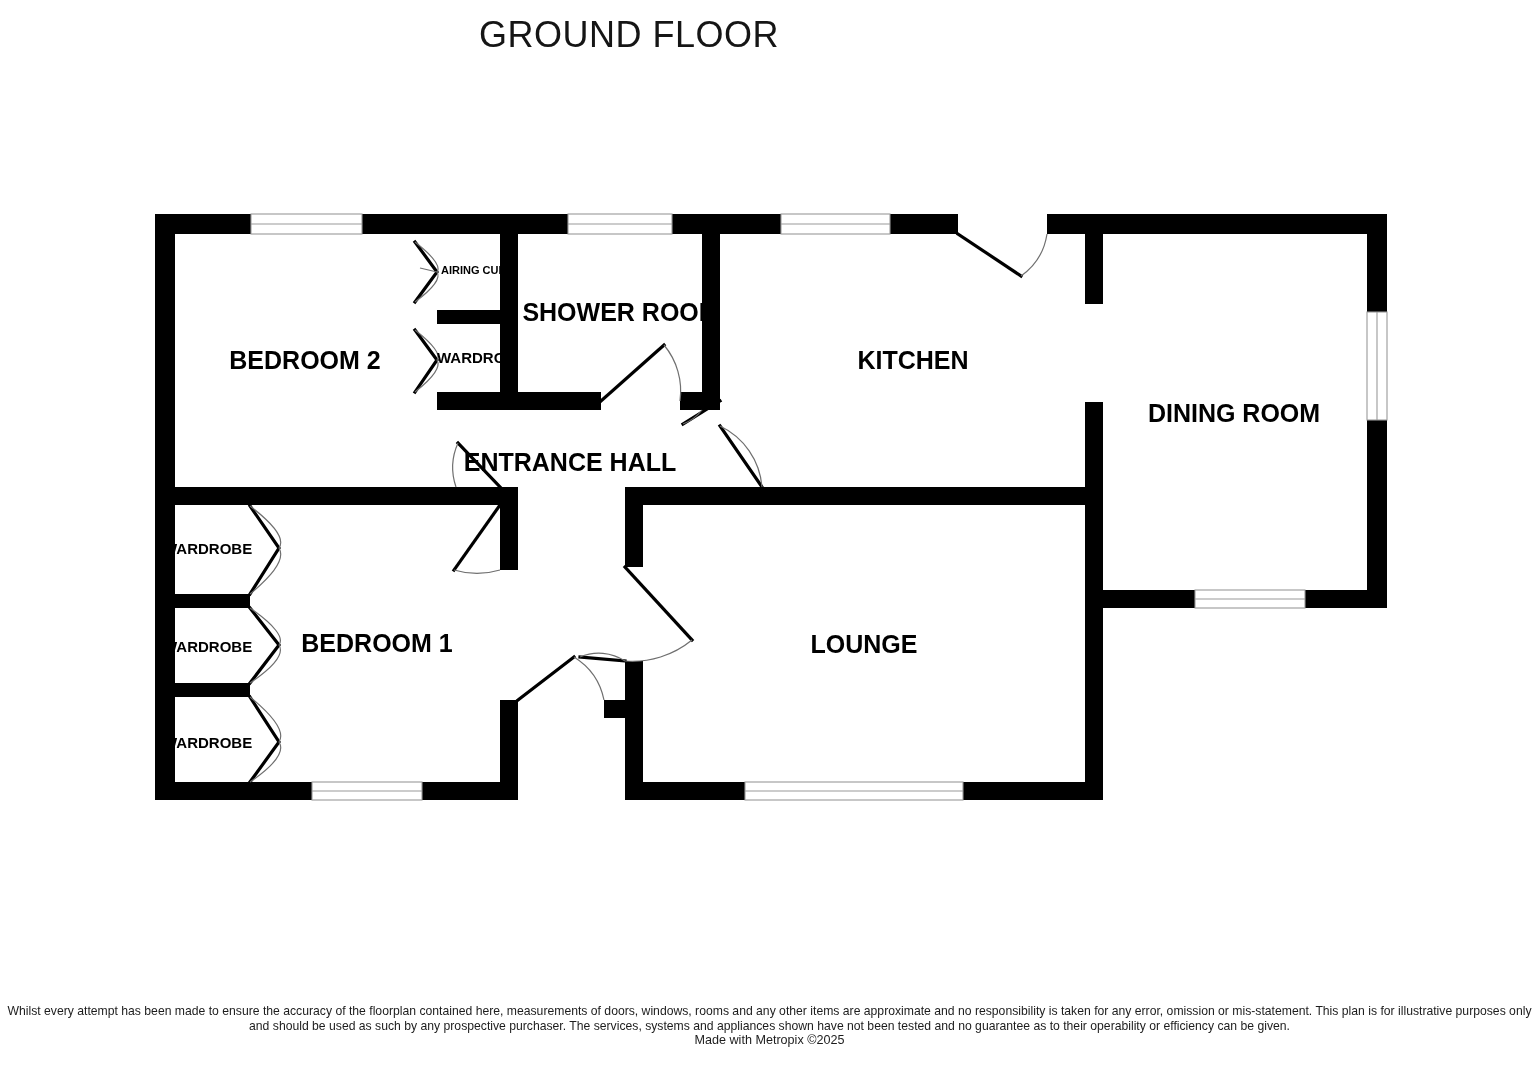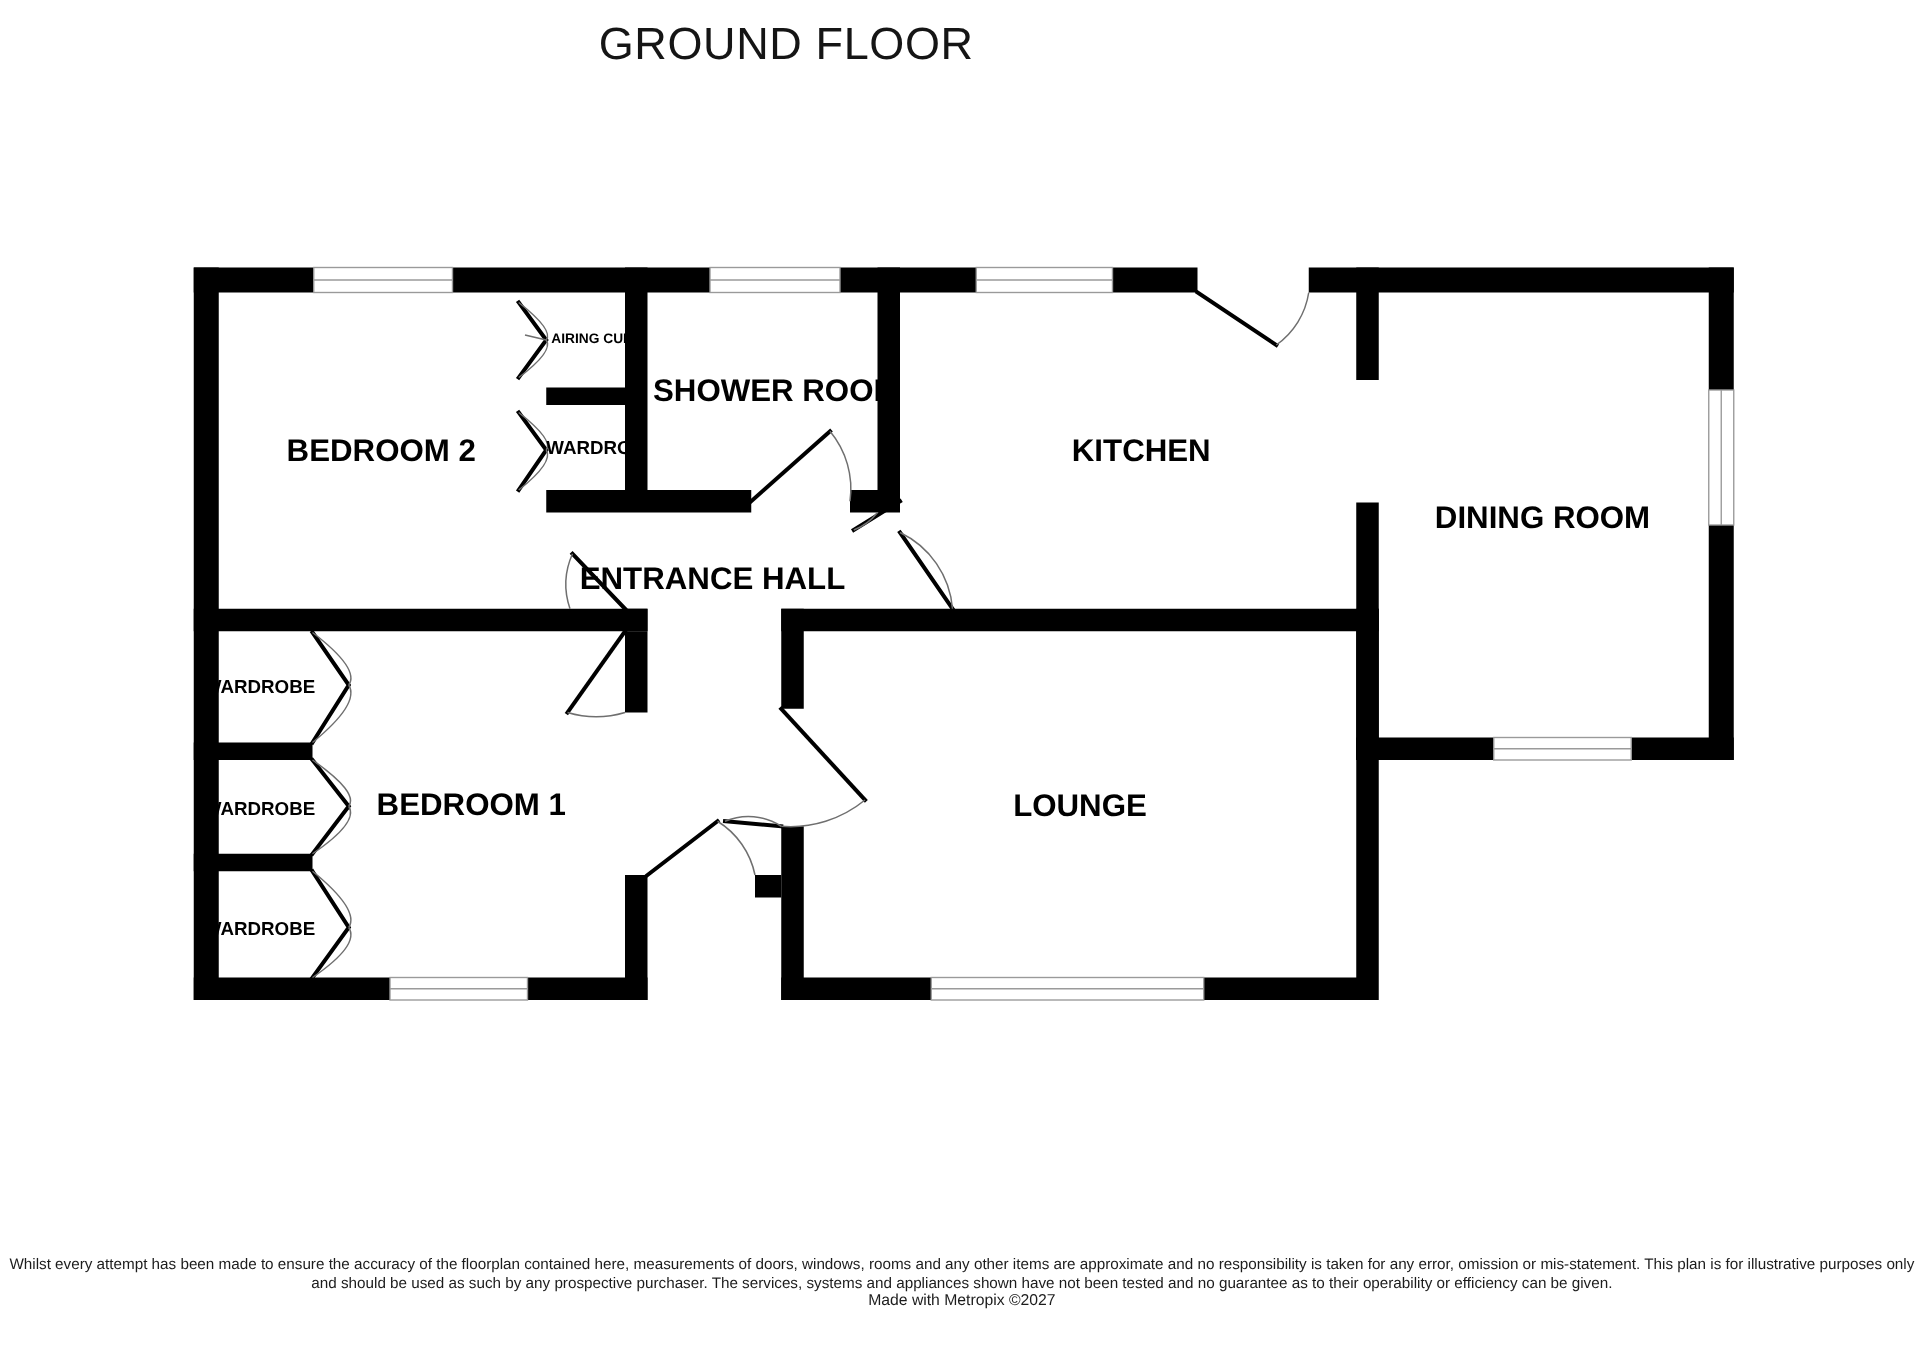--- a/index.html
+++ b/index.html
@@ -283,14 +283,14 @@
   </g>
 
   <g>
     <path class="door-arc" d="M 437 272 L 420 268"></path>
   </g>
 
 </svg>
 
 <div id="disclaimer">
   <span>Whilst every attempt has been made to ensure the accuracy of the floorplan contained here, measurements of doors, windows, rooms and any other items are approximate and no responsibility is taken for any error, omission or mis-statement. This plan is for illustrative purposes only and should be used as such by any prospective purchaser. The services, systems and appliances shown have not been tested and no guarantee as to their operability or efficiency can be given.</span>
-  <span class="made-with">Made with Metropix ©2027</span>
+  <span class="made-with">Made with Metropix ©2025</span>
 </div>
 
 </body></html>

